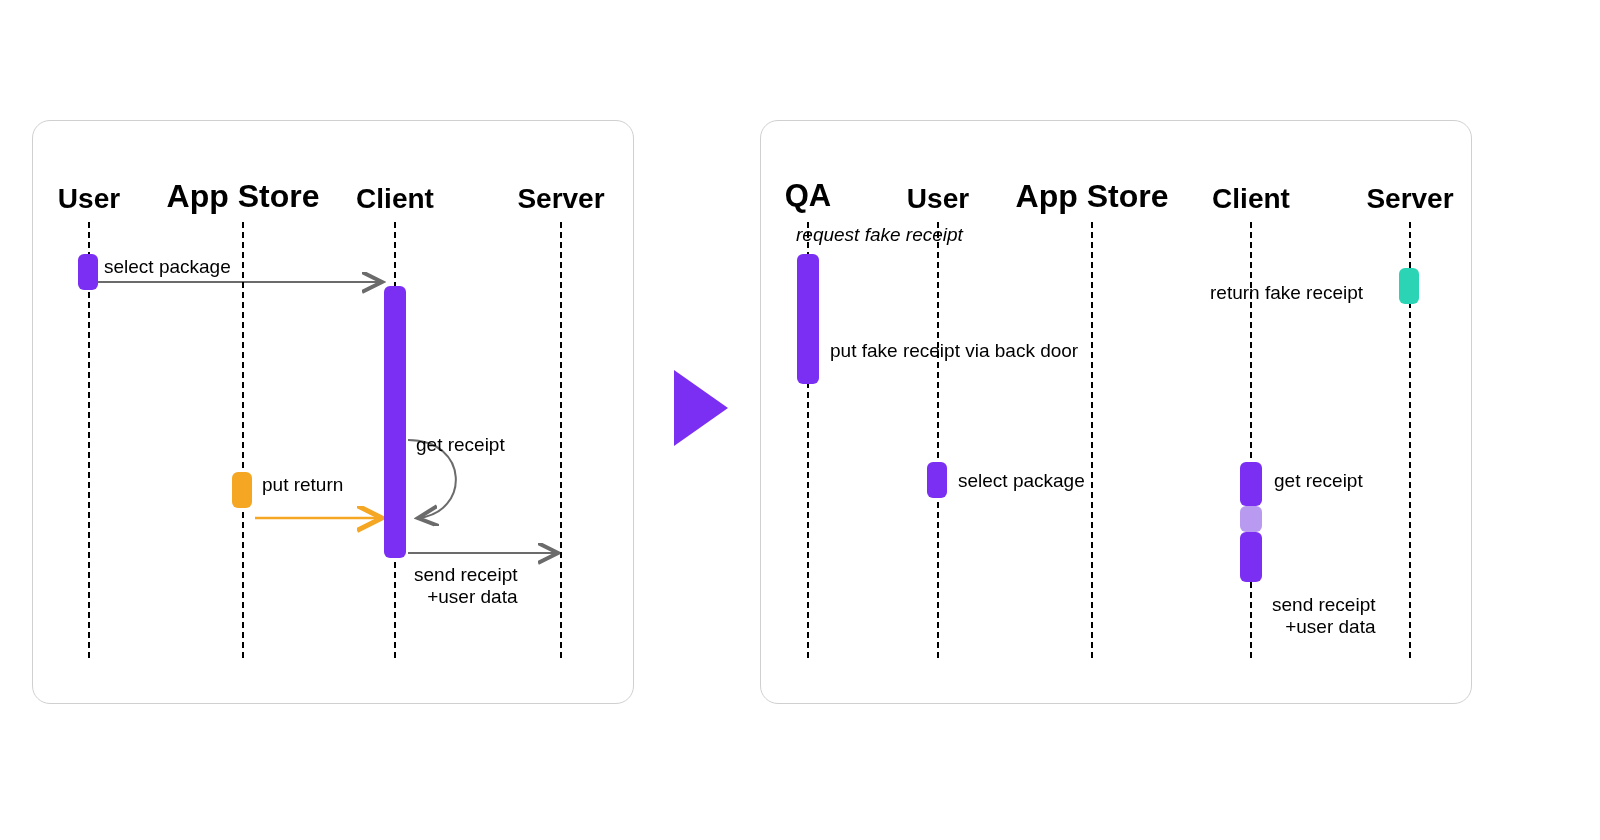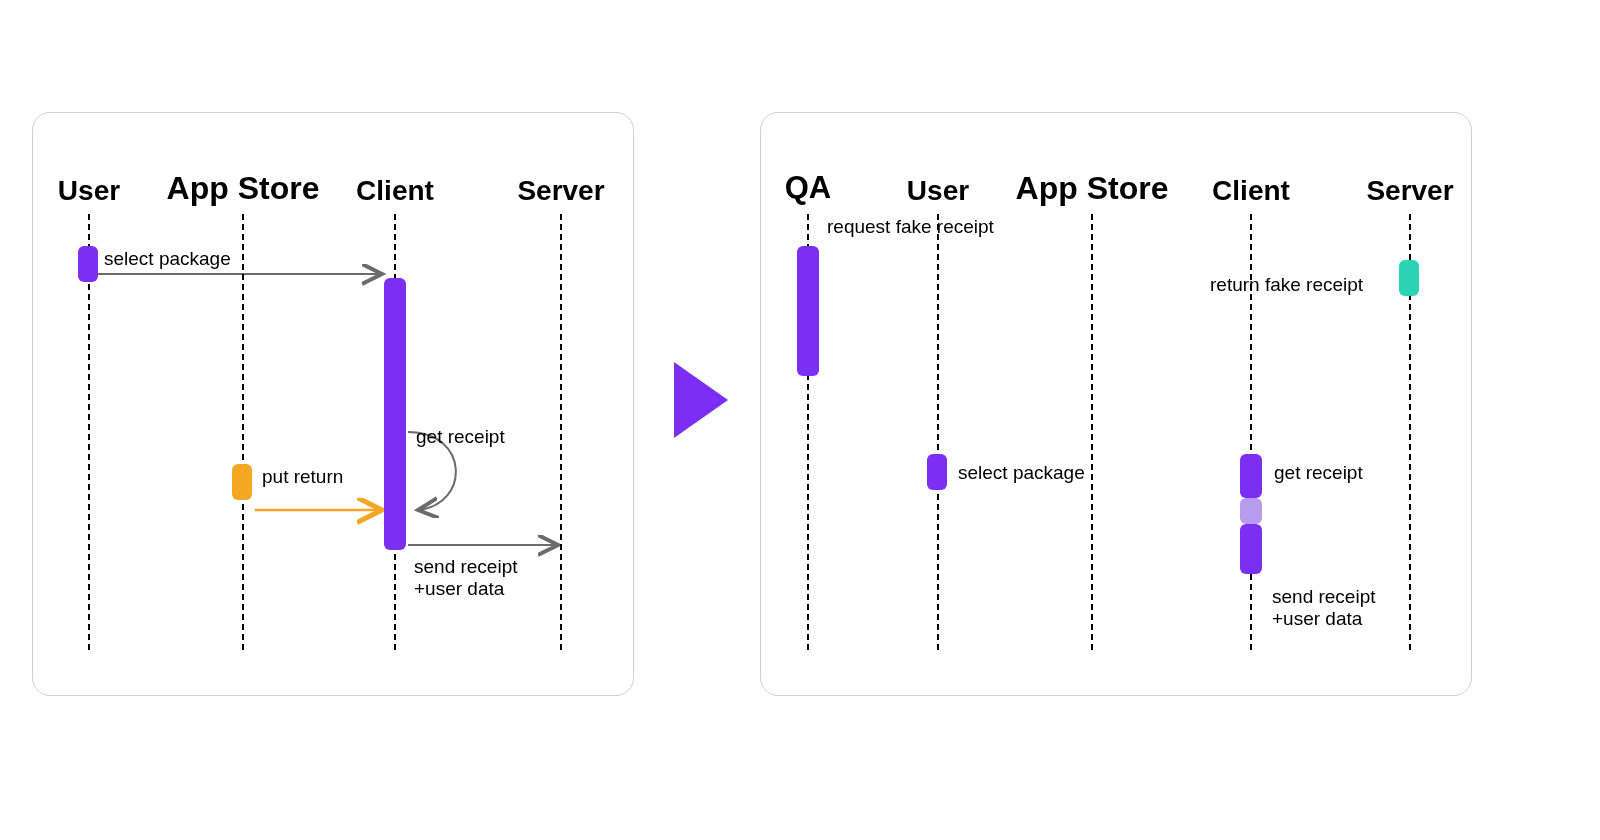--- a/index.html
+++ b/index.html
@@ -8,20 +8,21 @@
     width: 1600px;
     height: 840px;
     background: #ffffff;
     font-family: "Helvetica Neue", Arial, sans-serif;
     color: #000;
   }
   .canvas {
     position: relative;
     width: 1600px;
     height: 692px;
+    margin-top: 8px;
   }
   .panel {
     position: absolute;
     border: 1px solid #d0d0d0;
     border-radius: 18px;
     background: #fff;
   }
   .lifeline {
     position: absolute;
     border-left: 2px dashed #000;
@@ -34,21 +35,21 @@
   }
   .bar {
     position: absolute;
     border-radius: 6px;
   }
   .msg {
     position: absolute;
     font-size: 19px;
     white-space: nowrap;
   }
-  .msg.two-line { line-height: 1.15; }
+  .msg.two-line { line-height: 1.15; text-align: right; }
   .arrow-triangle {
     position: absolute;
     width: 0; height: 0;
   }
   svg.overlay {
     position: absolute;
     left: 0; top: 0;
     pointer-events: none;
   }
 </style>
@@ -127,20 +128,21 @@
   <div class="lifeline" style="left:1409px; top:214px; height:436px;"></div>
 
   <div class="bar" style="left:797px; top:246px; width:22px; height:130px; background:#7B2FF2;"></div>
   <div class="bar" style="left:1399px; top:260px; width:20px; height:36px; background:#2BD4B5;"></div>
   <div class="bar" style="left:927px; top:454px; width:20px; height:36px; background:#7B2FF2;"></div>
 
   <div class="bar" style="left:1240px; top:454px; width:22px; height:44px; background:#7B2FF2;"></div>
   <div class="bar" style="left:1240px; top:498px; width:22px; height:26px; background:#B89BF0;"></div>
   <div class="bar" style="left:1240px; top:524px; width:22px; height:50px; background:#7B2FF2;"></div>
 
-  <div class="msg" style="left:827px; top:216px;">request fake receipt</div>
+  <div class="msg" style="left:796px; top:216px;font-style:italic;">request fake receipt</div>
   <div class="msg" style="left:1210px; top:274px;">return fake receipt</div>
+  <div class="msg" style="left:830px; top:332px;">put fake receipt via back door</div>
   <div class="msg" style="left:958px; top:462px;">select package</div>
   <div class="msg" style="left:1274px; top:462px;">get receipt</div>
   <div class="msg two-line" style="left:1272px; top:586px; white-space:pre;">send receipt
 +user data</div>
 
 </div>
 
 </body></html>

